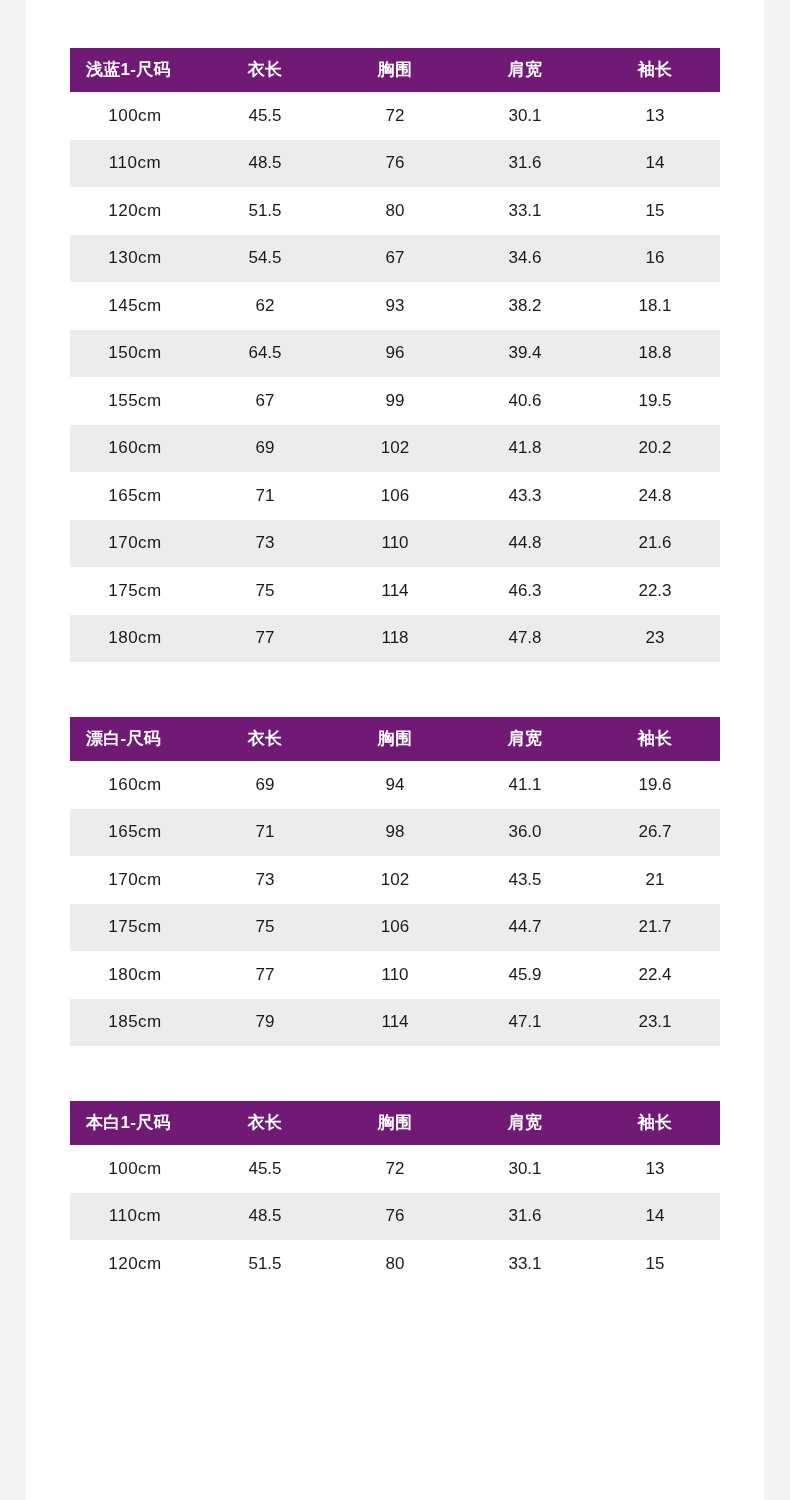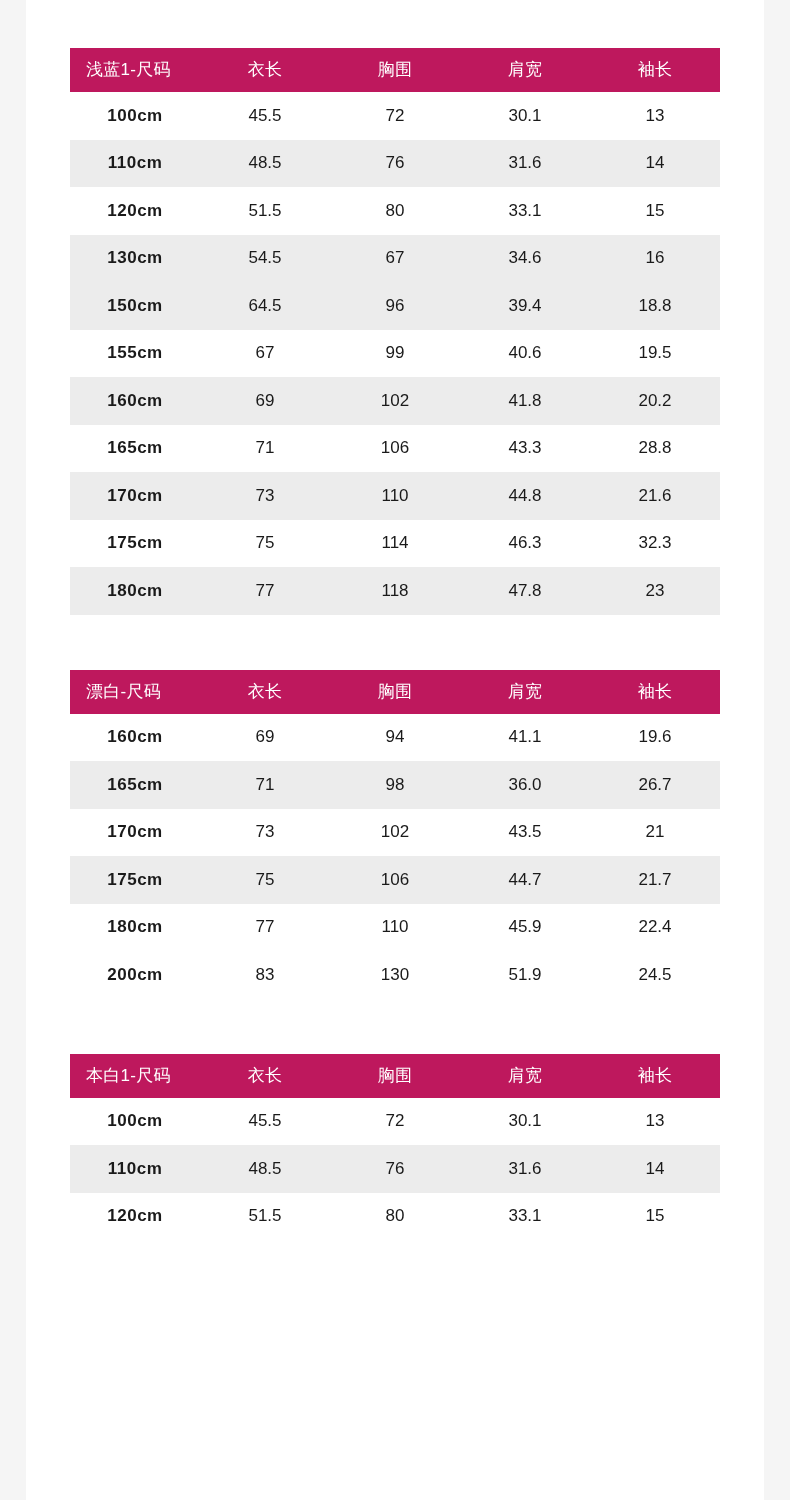--- a/index.html
+++ b/index.html
@@ -43,24 +43,24 @@
   }
 
   table.size-table {
     width: 650px;
     border-collapse: collapse;
     table-layout: fixed;
     margin-bottom: 55px;
   }
 
   table.size-table thead th {
-    background: #be185d;
+    background: #701a75;
     color: #ffffff;
     font-size: 17px;
-    font-weight: normal;
+    font-weight: bold;
     height: 44px;
     line-height: 44px;
     padding: 0;
     text-align: center;
     vertical-align: middle;
     letter-spacing: 0.3px;
   }
   table.size-table thead th.col-size {
     text-align: left;
     padding-left: 16px;
@@ -73,21 +73,21 @@
     vertical-align: middle;
     font-size: 17px;
     color: #1a1a1a;
     background: #ffffff;
   }
   table.size-table tbody tr.alt td {
     background: #ececec;
     margin-top: 27px;
   }
   table.size-table tbody td.col-size {
-    font-weight: bold;
+    font-weight: normal;
     letter-spacing: 0.5px;
   }
 
   
   col.c0 { width: 130px; }
   col.c1 { width: 130px; }
   col.c2 { width: 130px; }
   col.c3 { width: 130px; }
   col.c4 { width: 130px; }
 </style>
@@ -138,20 +138,27 @@
             <td>33.1</td>
             <td>15</td>
           </tr>
           <tr class="alt">
             <td class="col-size">130cm</td>
             <td>54.5</td>
             <td>67</td>
             <td>34.6</td>
             <td>16</td>
           </tr>
+          <tr>
+            <td class="col-size">145cm</td>
+            <td>62</td>
+            <td>93</td>
+            <td>38.2</td>
+            <td>18.1</td>
+          </tr>
           <tr class="alt">
             <td class="col-size">150cm</td>
             <td>64.5</td>
             <td>96</td>
             <td>39.4</td>
             <td>18.8</td>
           </tr>
           <tr>
             <td class="col-size">155cm</td>
             <td>67</td>
@@ -164,35 +171,35 @@
             <td>69</td>
             <td>102</td>
             <td>41.8</td>
             <td>20.2</td>
           </tr>
           <tr>
             <td class="col-size">165cm</td>
             <td>71</td>
             <td>106</td>
             <td>43.3</td>
-            <td>28.8</td>
+            <td>24.8</td>
           </tr>
           <tr class="alt">
             <td class="col-size">170cm</td>
             <td>73</td>
             <td>110</td>
             <td>44.8</td>
             <td>21.6</td>
           </tr>
           <tr>
             <td class="col-size">175cm</td>
             <td>75</td>
             <td>114</td>
             <td>46.3</td>
-            <td>32.3</td>
+            <td>22.3</td>
           </tr>
           <tr class="alt">
             <td class="col-size">180cm</td>
             <td>77</td>
             <td>118</td>
             <td>47.8</td>
             <td>23</td>
           </tr>
         </tbody>
       </table>
@@ -242,26 +249,26 @@
             <td>44.7</td>
             <td>21.7</td>
           </tr>
           <tr>
             <td class="col-size">180cm</td>
             <td>77</td>
             <td>110</td>
             <td>45.9</td>
             <td>22.4</td>
           </tr>
-          <tr>
-            <td class="col-size">200cm</td>
-            <td>83</td>
-            <td>130</td>
-            <td>51.9</td>
-            <td>24.5</td>
+          <tr class="alt">
+            <td class="col-size">185cm</td>
+            <td>79</td>
+            <td>114</td>
+            <td>47.1</td>
+            <td>23.1</td>
           </tr>
         </tbody>
       </table>
       <table class="size-table">
         <colgroup>
           <col class="c0">
           <col class="c1">
           <col class="c2">
           <col class="c3">
           <col class="c4">

